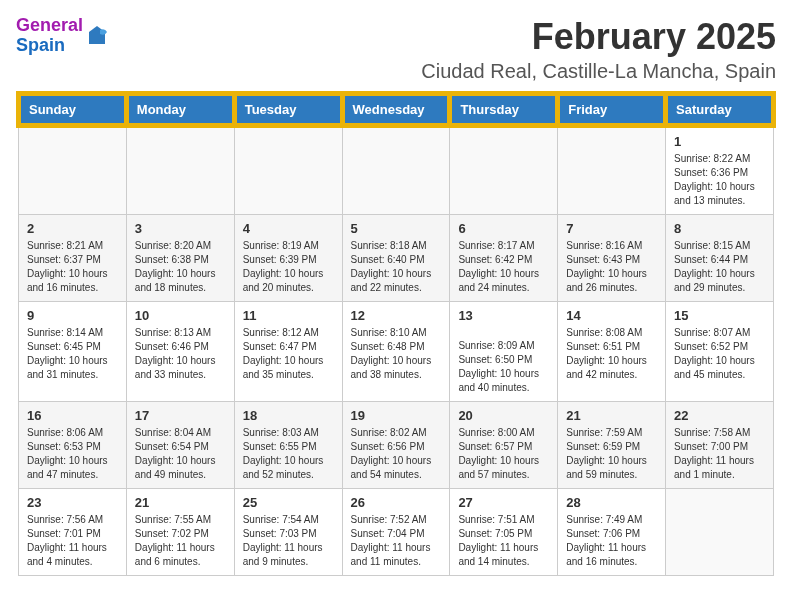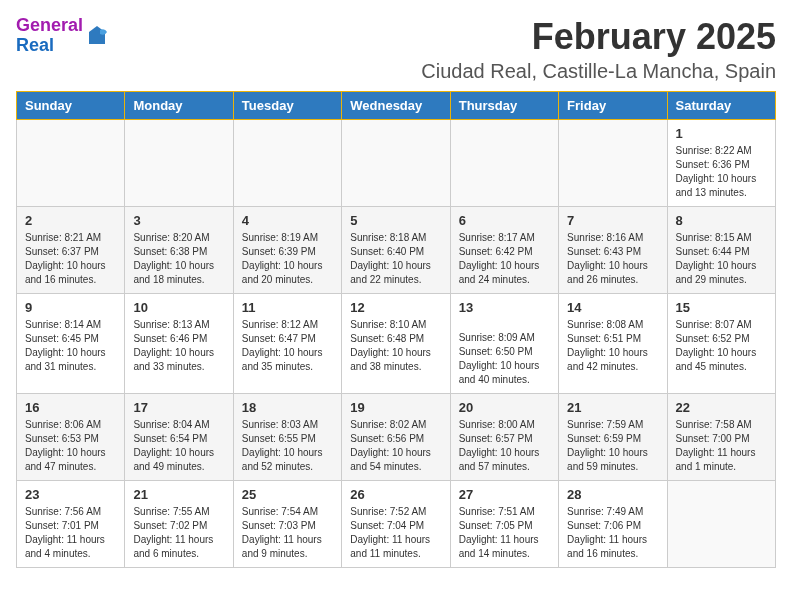--- a/index.html
+++ b/index.html
@@ -58,21 +58,21 @@
       border-collapse: collapse;
       border: 1px solid #ccc;
     }
     .calendar th {
       background: #2e7abf;
       color: #fff;
       padding: 6px 8px;
       text-align: left;
       font-size: 13px;
       font-weight: bold;
-      border: 1px solid #eab308;
+      border: 5px solid #eab308;
     }
     .calendar td {
       vertical-align: top;
       padding: 6px 8px;
       border: 1px solid #ccc;
       font-size: 11px;
       color: #333;
       width: calc(100% / 7);
       min-height: 80px;
       height: 80px;
@@ -92,21 +92,21 @@
       color: #333;
     }
   </style>
 </head>
 <body>
 
 <div class="header">
   <div class="logo">
     <div class="logo-text">
       <span class="logo-general">General</span>
-      <span class="logo-blue">Real</span>
+      <span class="logo-blue">Spain</span>
     </div>
     <svg class="logo-icon" viewBox="0 0 24 24" fill="#1a6bbf">
       <path d="M12 2 L20 8 L20 20 L4 20 L4 8 Z" fill="#2e7abf"></path>
       <path d="M15 6 Q20 4 22 8 Q20 12 15 10 Z" fill="#4aa0e0"></path>
     </svg>
   </div>
   <div class="title-area">
     <div class="month-year">February 2025</div>
     <div class="location">Ciudad Real, Castille-La Mancha, Spain</div>
   </div>

